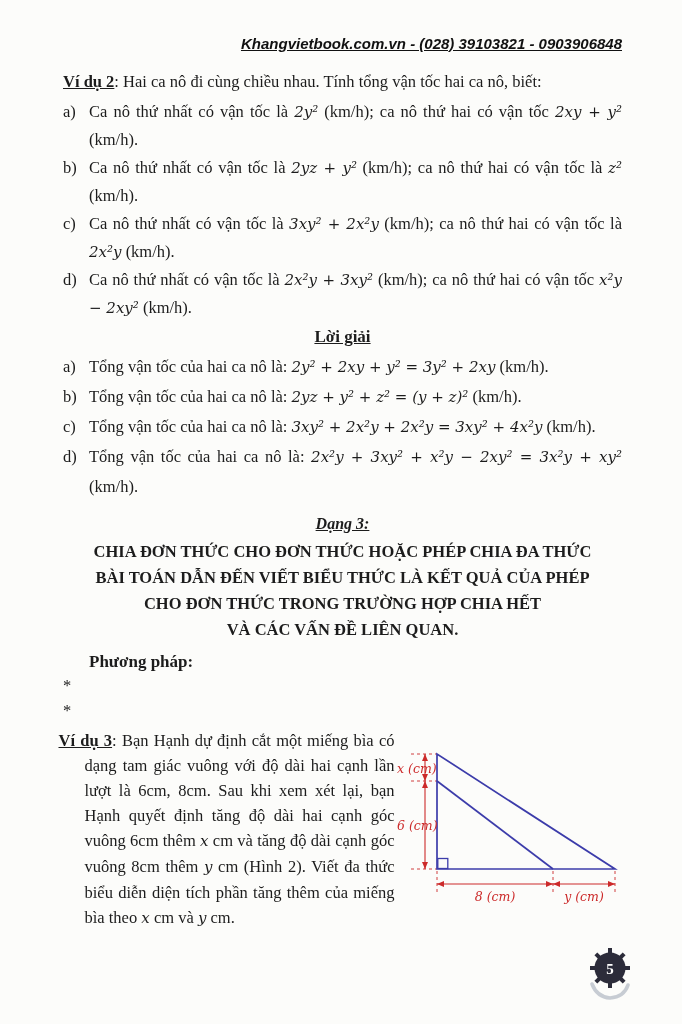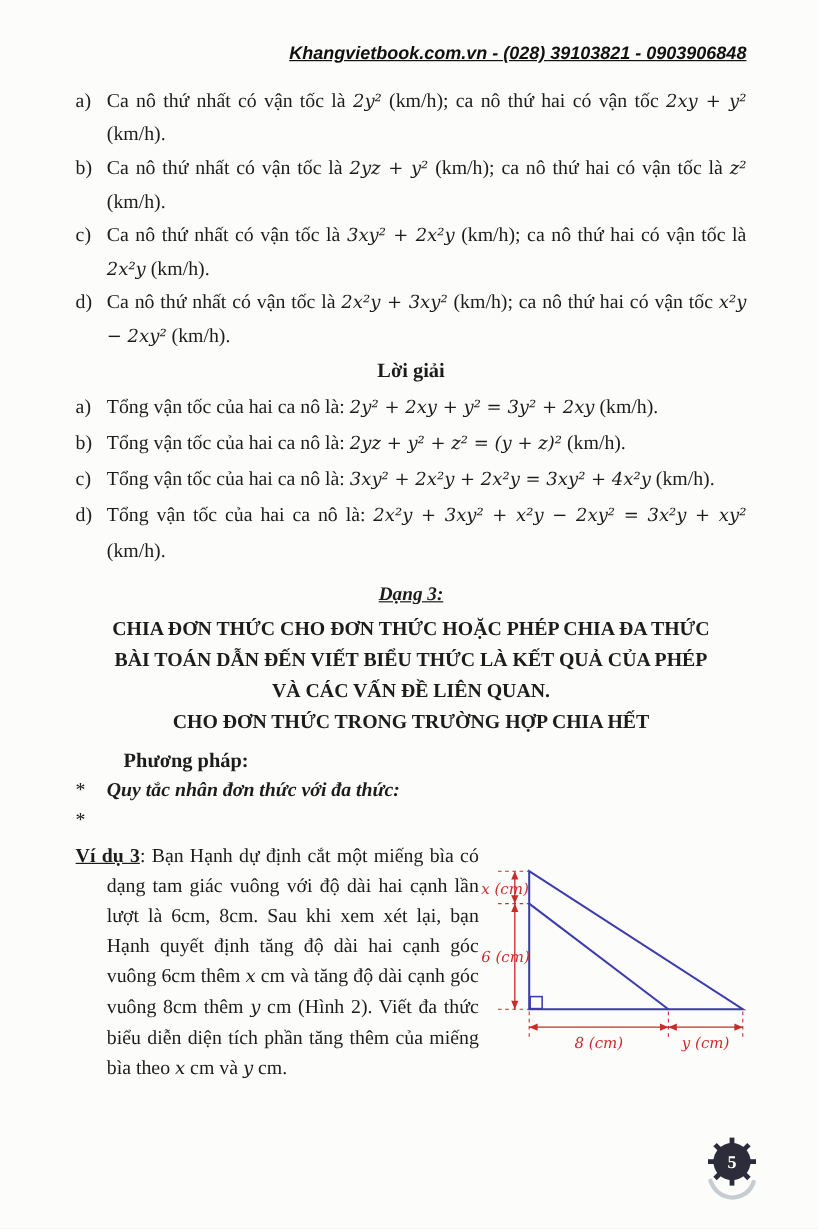--- a/index.html
+++ b/index.html
@@ -32,40 +32,40 @@
 
   .para { text-align:justify; line-height:24px; margin-bottom:4px; }
 
   
   .li { display:flex; }
   .li-label { flex:0 0 26px; }
   .li-body { flex:1; text-align:justify; }
   .vidu2-list .li { line-height:28px; }
   .loigiai-list .li { line-height:30px; }
 
-  .lg-head { text-align:center; font-weight:bold; font-size:17px; line-height:24px; margin:3px 0 3px; }
+  .lg-head { text-align:center; font-weight:bold; font-size:17px; line-height:24px; margin:3px 0 3px;text-decoration:underline; }
 
   
   .d3-label {
     text-align:center; font-weight:bold; font-style:italic;
     font-size:16px; line-height:24px; margin-top:10px;
   }
   .d3-label span { text-decoration:underline; }
   .d3-title { text-align:center; font-weight:bold; font-size:16.5px; line-height:26px; }
   .d3-titles { margin-top:3px; }
 
-  .method { font-weight:bold; margin:9px 0 1px 40px; font-size:17px; }
+  .method { font-weight:bold; margin:9px 0 1px 26px; font-size:17px; }
 
   .rule-head { display:flex; line-height:25px; }
   .rule-marker { flex:0 0 26px; }
   .rule-title { font-weight:bold; font-style:italic; font-size:16.5px; }
   .rule-body { margin-left:26px; text-align:justify; line-height:26px; }
 
   
-  .vidu3 { display:flex; margin-top:5px; }
+  .vidu3 { display:flex; margin-top:5px;justify-content:center; }
   .v3-text {
     width:336px; flex:0 0 336px;
     text-align:justify; line-height:25px;
     padding-left:26px; text-indent:-26px;
   }
   .v3-fig { flex:1; display:flex; justify-content:flex-end; align-items:flex-start;text-decoration:underline; }
   .v3-fig svg { margin-top:6px; }
 
   .fig-label {
     font-style:italic;
@@ -83,20 +83,21 @@
 </head>
 <body>
 
 <div class="page">
   <div class="content">
 
     <div class="header">
       <span class="header-text">Khangvietbook.com.vn - (028) 39103821 - 0903906848</span>
     </div>
 
+    <div class="para"><span class="s-bu">Ví dụ 2</span><span class="s-t">: Hai ca nô đi cùng chiều nhau. Tính tổng vận tốc hai ca nô, biết:</span></div>
 
     <div class="vidu2-list">
       <div class="li">
         <span class="li-label">a)</span>
         <span class="li-body"><span class="s-t">Ca nô thứ nhất có vận tốc là </span><span class="s-m">2y²</span><span class="s-t"> (km/h); ca nô thứ hai có vận tốc </span><span class="s-m">2xy + y²</span><span class="s-t"> (km/h).</span></span>
       </div>
       <div class="li">
         <span class="li-label">b)</span>
         <span class="li-body"><span class="s-t">Ca nô thứ nhất có vận tốc là </span><span class="s-m">2yz + y²</span><span class="s-t"> (km/h); ca nô thứ hai có vận tốc là </span><span class="s-m">z²</span><span class="s-t"> (km/h).</span></span>
       </div>
@@ -130,30 +131,29 @@
         <span class="li-body"><span class="s-t">Tổng vận tốc của hai ca nô là: </span><span class="s-m">2x²y + 3xy² + x²y − 2xy² = 3x²y + xy²</span><span class="s-t"> (km/h).</span></span>
       </div>
     </div>
 
     <div class="d3-label">
       <span>Dạng 3:</span>
     </div>
     <div class="d3-titles">
       <div class="d3-title">CHIA ĐƠN THỨC CHO ĐƠN THỨC HOẶC PHÉP CHIA ĐA THỨC</div>
       <div class="d3-title">BÀI TOÁN DẪN ĐẾN VIẾT BIỂU THỨC LÀ KẾT QUẢ CỦA PHÉP</div>
+      <div class="d3-title">CHO ĐƠN THỨC TRONG TRƯỜNG HỢP CHIA HẾT</div>
       <div class="d3-title">VÀ CÁC VẤN ĐỀ LIÊN QUAN.</div>
-      <div class="d3-title">CHO ĐƠN THỨC TRONG TRƯỜNG HỢP CHIA HẾT</div>
     </div>
 
     <div class="method">Phương pháp:</div>
 
     <div class="rule">
       <div class="rule-head">
         <span class="rule-marker">*</span>
-        <span class="rule-title">Quy tắc nhân đơn thức với đa thức:</span>
       </div>
     </div>
 
     <div class="rule">
       <div class="rule-head">
         <span class="rule-marker">*</span>
       </div>
     </div>
 
     <div class="vidu3">

